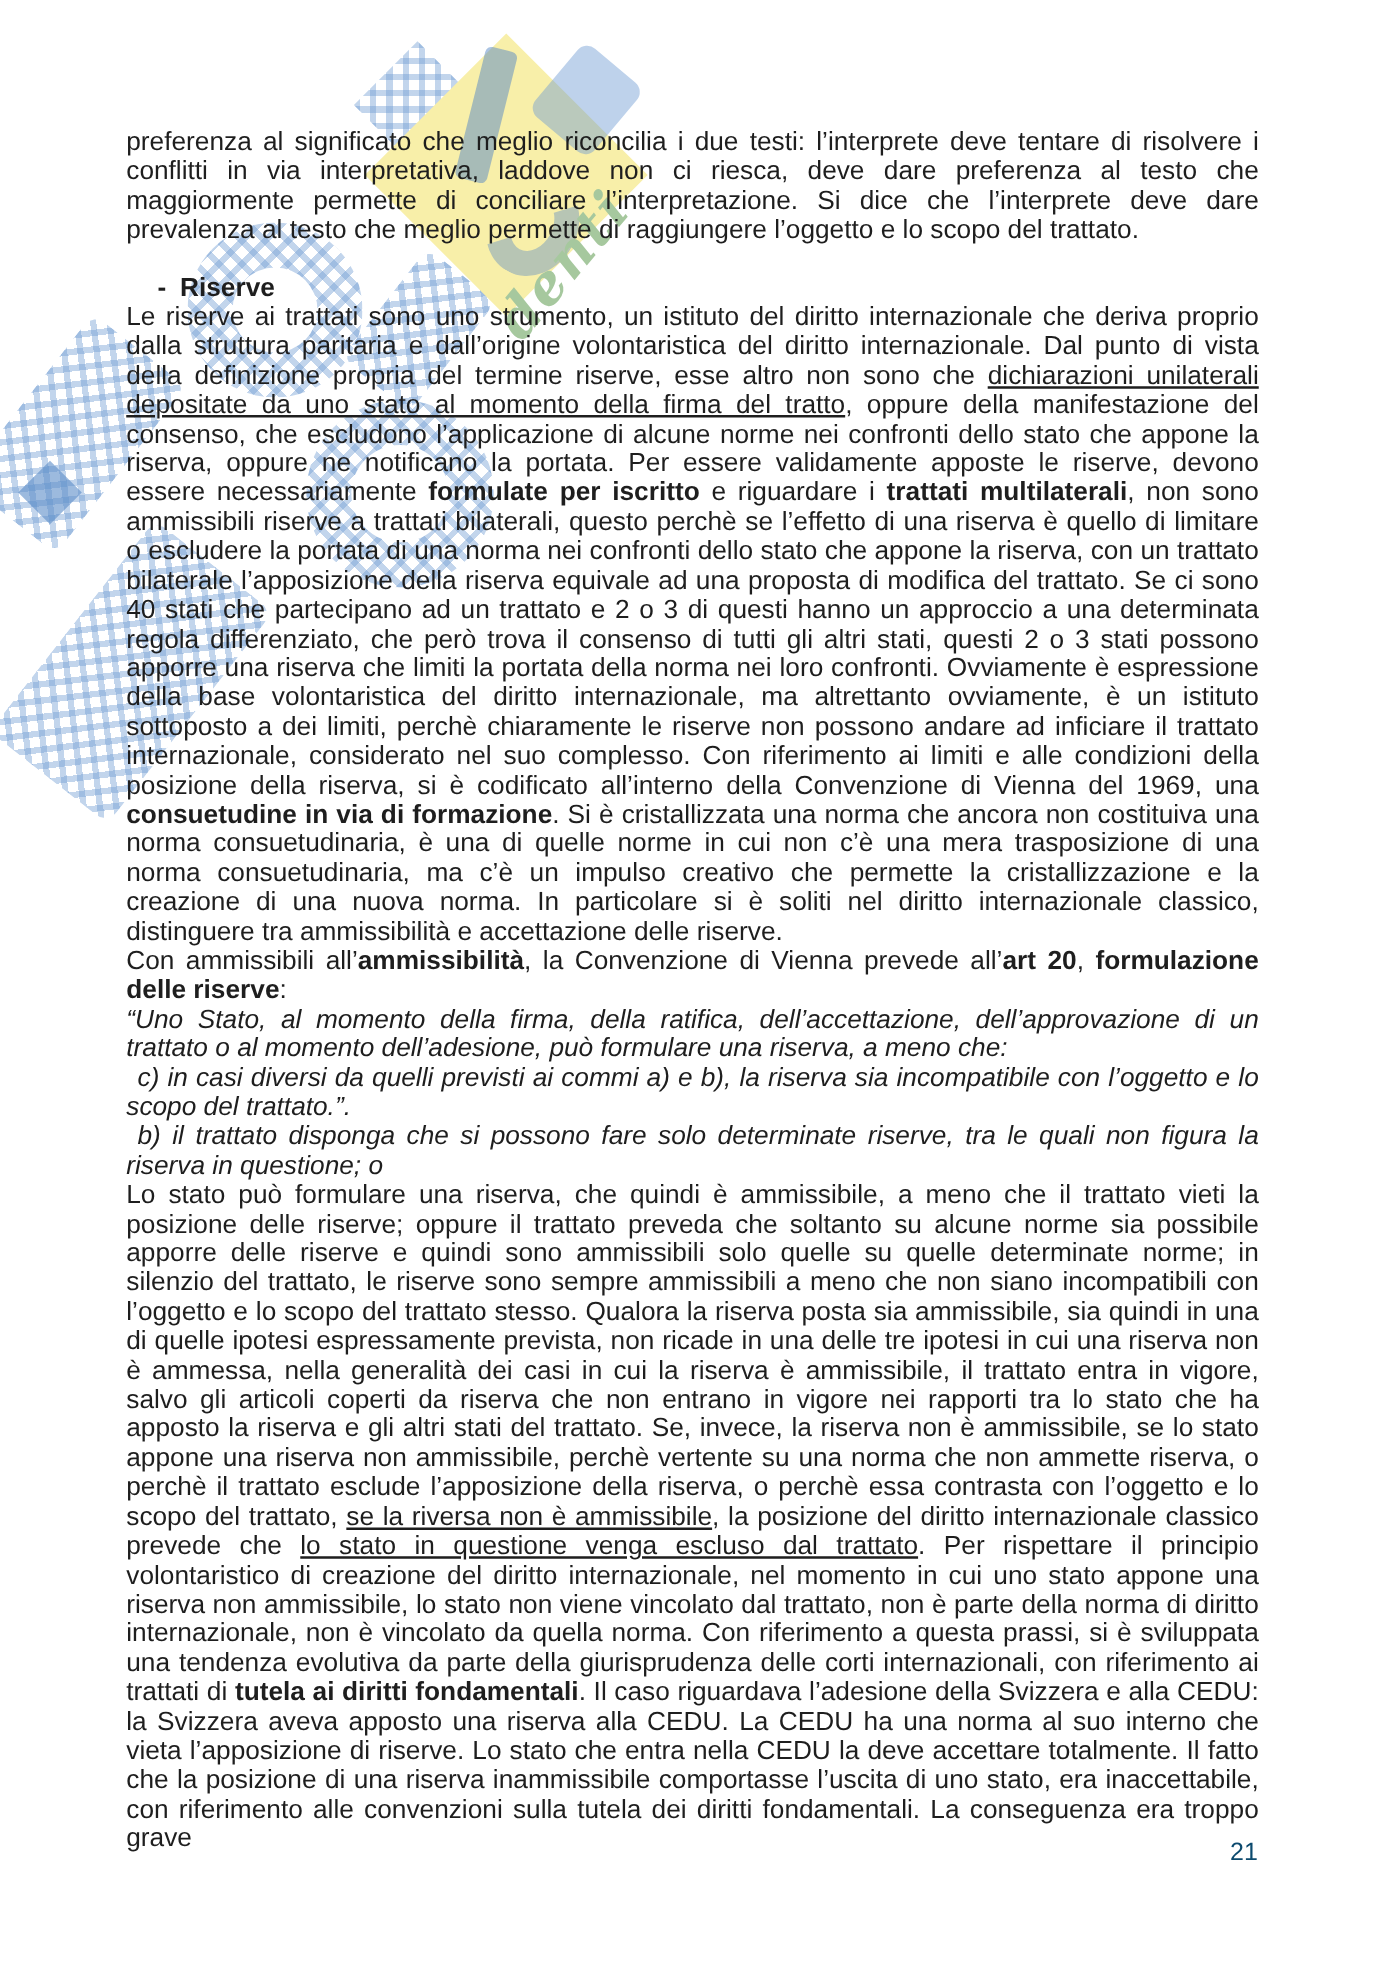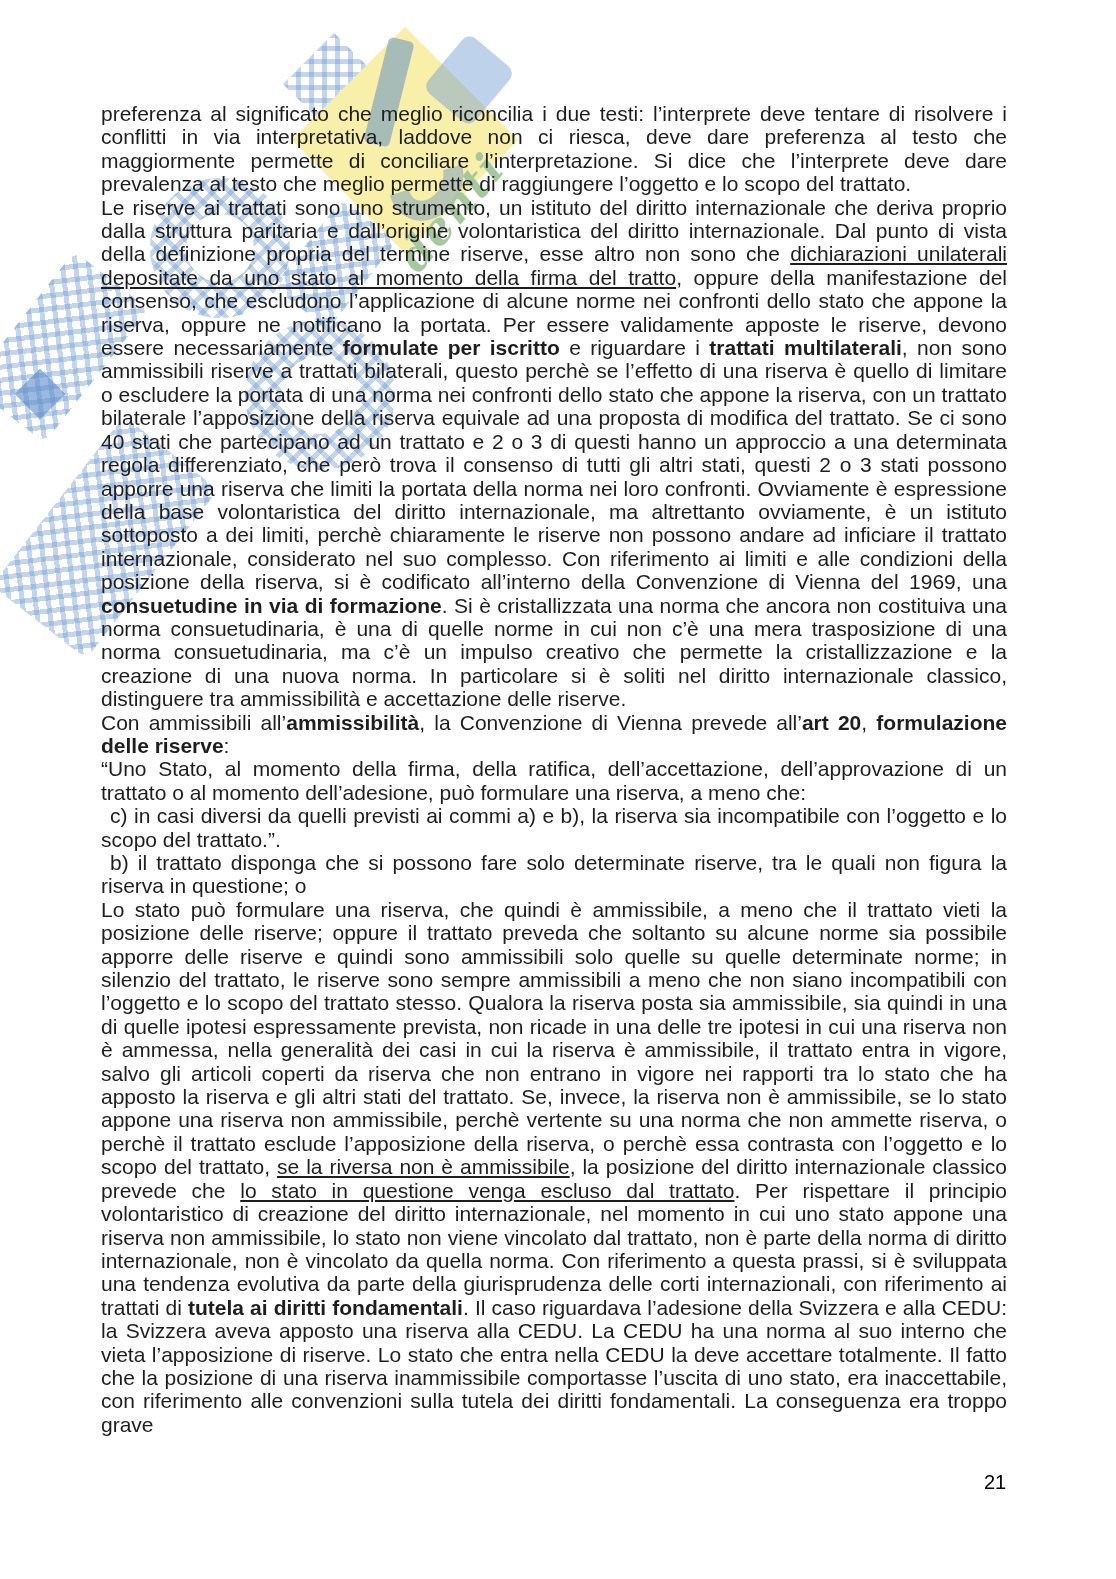--- a/index.html
+++ b/index.html
@@ -99,31 +99,31 @@
     text-align: justify;
   }
   .doc-body p { margin: 0; }
   .heading {
     text-align: left;
     margin-top: 23px !important;
     padding-left: 25px;
     font-weight: bold;
   }
   .heading .dash { font-weight: bold; padding-right: 11px; }
-  .quote, .qitem { }
+  .quote, .qitem { font-style: italic; }
   .qitem { text-indent: 9px; }
   .b { font-weight: bold; }
   .u { text-decoration: underline; text-underline-offset: 2px; }
 
   .page-number {
     position: absolute;
     left: 984px; top: 1471px;
     z-index: 1;
     font-size: 20px;
-    color: #000000;
+    color: #0c4a6e;
   }
 </style>
 </head>
 <body>
 
 <div class="page">
 
   <div class="watermark" aria-hidden="true">
     <div class="wm wm-bar1 wm-hatch"></div>
     <div class="wm wm-bar2 wm-hatch"></div>
@@ -138,20 +138,21 @@
     <div class="wm wm-hatch-sq1 wm-hatch"></div>
     <div class="wm wm-diamond"></div>
     <div class="wm wm-glyph-bar"></div>
     <div class="wm wm-glyph-hook"></div>
     <div class="wm wm-glyph-top"></div>
     <span class="wm wm-script">denti</span>
   </div>
 
   <div class="doc-body" id="doc-body">
       <p class="para"><span>preferenza al significato che meglio riconcilia i due testi: l’interprete deve tentare di risolvere i conflitti in via interpretativa, laddove non ci riesca, deve dare preferenza al testo che maggiormente permette di conciliare l’interpretazione. Si dice che l’interprete deve dare prevalenza al testo che meglio permette di raggiungere l’oggetto e lo scopo del trattato.</span></p>
+      <p class="heading"><span class="dash">-</span><span class="b">Riserve</span></p>
       <p class="para"><span>Le riserve ai trattati sono uno strumento, un istituto del diritto internazionale che deriva proprio dalla struttura paritaria e dall’origine volontaristica del diritto internazionale. Dal punto di vista della definizione propria del termine riserve, esse altro non sono che </span><span class="u">dichiarazioni unilaterali depositate da uno stato al momento della firma del tratto</span><span>, oppure della manifestazione del consenso, che escludono l’applicazione di alcune norme nei confronti dello stato che appone la riserva, oppure ne notificano la portata. Per essere validamente apposte le riserve, devono essere necessariamente </span><span class="b">formulate per iscritto</span><span> e riguardare i </span><span class="b">trattati multilaterali</span><span>, non sono ammissibili riserve a trattati bilaterali, questo perchè se l’effetto di una riserva è quello di limitare o escludere la portata di una norma nei confronti dello stato che appone la riserva, con un trattato bilaterale l’apposizione della riserva equivale ad una proposta di modifica del trattato. Se ci sono 40 stati che partecipano ad un trattato e 2 o 3 di questi hanno un approccio a una determinata regola differenziato, che però trova il consenso di tutti gli altri stati, questi 2 o 3 stati possono apporre una riserva che limiti la portata della norma nei loro confronti. Ovviamente è espressione della base volontaristica del diritto internazionale, ma altrettanto ovviamente, è un istituto sottoposto a dei limiti, perchè chiaramente le riserve non possono andare ad inficiare il trattato internazionale, considerato nel suo complesso. Con riferimento ai limiti e alle condizioni della posizione della riserva, si è codificato all’interno della Convenzione di Vienna del 1969, una </span><span class="b">consuetudine in via di formazione</span><span>. Si è cristallizzata una norma che ancora non costituiva una norma consuetudinaria, è una di quelle norme in cui non c’è una mera trasposizione di una norma consuetudinaria, ma c’è un impulso creativo che permette la cristallizzazione e la creazione di una nuova norma. In particolare si è soliti nel diritto internazionale classico, distinguere tra ammissibilità e accettazione delle riserve.</span></p>
       <p class="para"><span>Con ammissibili all’</span><span class="b">ammissibilità</span><span>, la Convenzione di Vienna prevede all’</span><span class="b">art 20</span><span>, </span><span class="b">formulazione delle riserve</span><span>:</span></p>
       <p class="quote"><span>“Uno Stato, al momento della firma, della ratifica, dell’accettazione, dell’approvazione di un trattato o al momento dell’adesione, può formulare una riserva, a meno che:</span></p>
       <p class="qitem"><span>c) in casi diversi da quelli previsti ai commi a) e b), la riserva sia incompatibile con l’oggetto e lo scopo del trattato.”.</span></p>
       <p class="qitem"><span>b) il trattato disponga che si possono fare solo determinate riserve, tra le quali non figura la riserva in questione; o</span></p>
       <p class="para"><span>Lo stato può formulare una riserva, che quindi è ammissibile, a meno che il trattato vieti la posizione delle riserve; oppure il trattato preveda che soltanto su alcune norme sia possibile apporre delle riserve e quindi sono ammissibili solo quelle su quelle determinate norme; in silenzio del trattato, le riserve sono sempre ammissibili a meno che non siano incompatibili con l’oggetto e lo scopo del trattato stesso. Qualora la riserva posta sia ammissibile, sia quindi in una di quelle ipotesi espressamente prevista, non ricade in una delle tre ipotesi in cui una riserva non è ammessa, nella generalità dei casi in cui la riserva è ammissibile, il trattato entra in vigore, salvo gli articoli coperti da riserva che non entrano in vigore nei rapporti tra lo stato che ha apposto la riserva e gli altri stati del trattato. Se, invece, la riserva non è ammissibile, se lo stato appone una riserva non ammissibile, perchè vertente su una norma che non ammette riserva, o perchè il trattato esclude l’apposizione della riserva, o perchè essa contrasta con l’oggetto e lo scopo del trattato, </span><span class="u">se la riversa non è ammissibile</span><span>, la posizione del diritto internazionale classico prevede che </span><span class="u">lo stato in questione venga escluso dal trattato</span><span>. Per rispettare il principio volontaristico di creazione del diritto internazionale, nel momento in cui uno stato appone una riserva non ammissibile, lo stato non viene vincolato dal trattato, non è parte della norma di diritto internazionale, non è vincolato da quella norma. Con riferimento a questa prassi, si è sviluppata una tendenza evolutiva da parte della giurisprudenza delle corti internazionali, con riferimento ai trattati di </span><span class="b">tutela ai diritti fondamentali</span><span>. Il caso riguardava l’adesione della Svizzera e alla CEDU: la Svizzera aveva apposto una riserva alla CEDU. La CEDU ha una norma al suo interno che vieta l’apposizione di riserve. Lo stato che entra nella CEDU la deve accettare totalmente. Il fatto che la posizione di una riserva inammissibile comportasse l’uscita di uno stato, era inaccettabile, con riferimento alle convenzioni sulla tutela dei diritti fondamentali. La conseguenza era troppo grave</span></p>
     </div>
 
   <div class="page-number">21</div>
 

